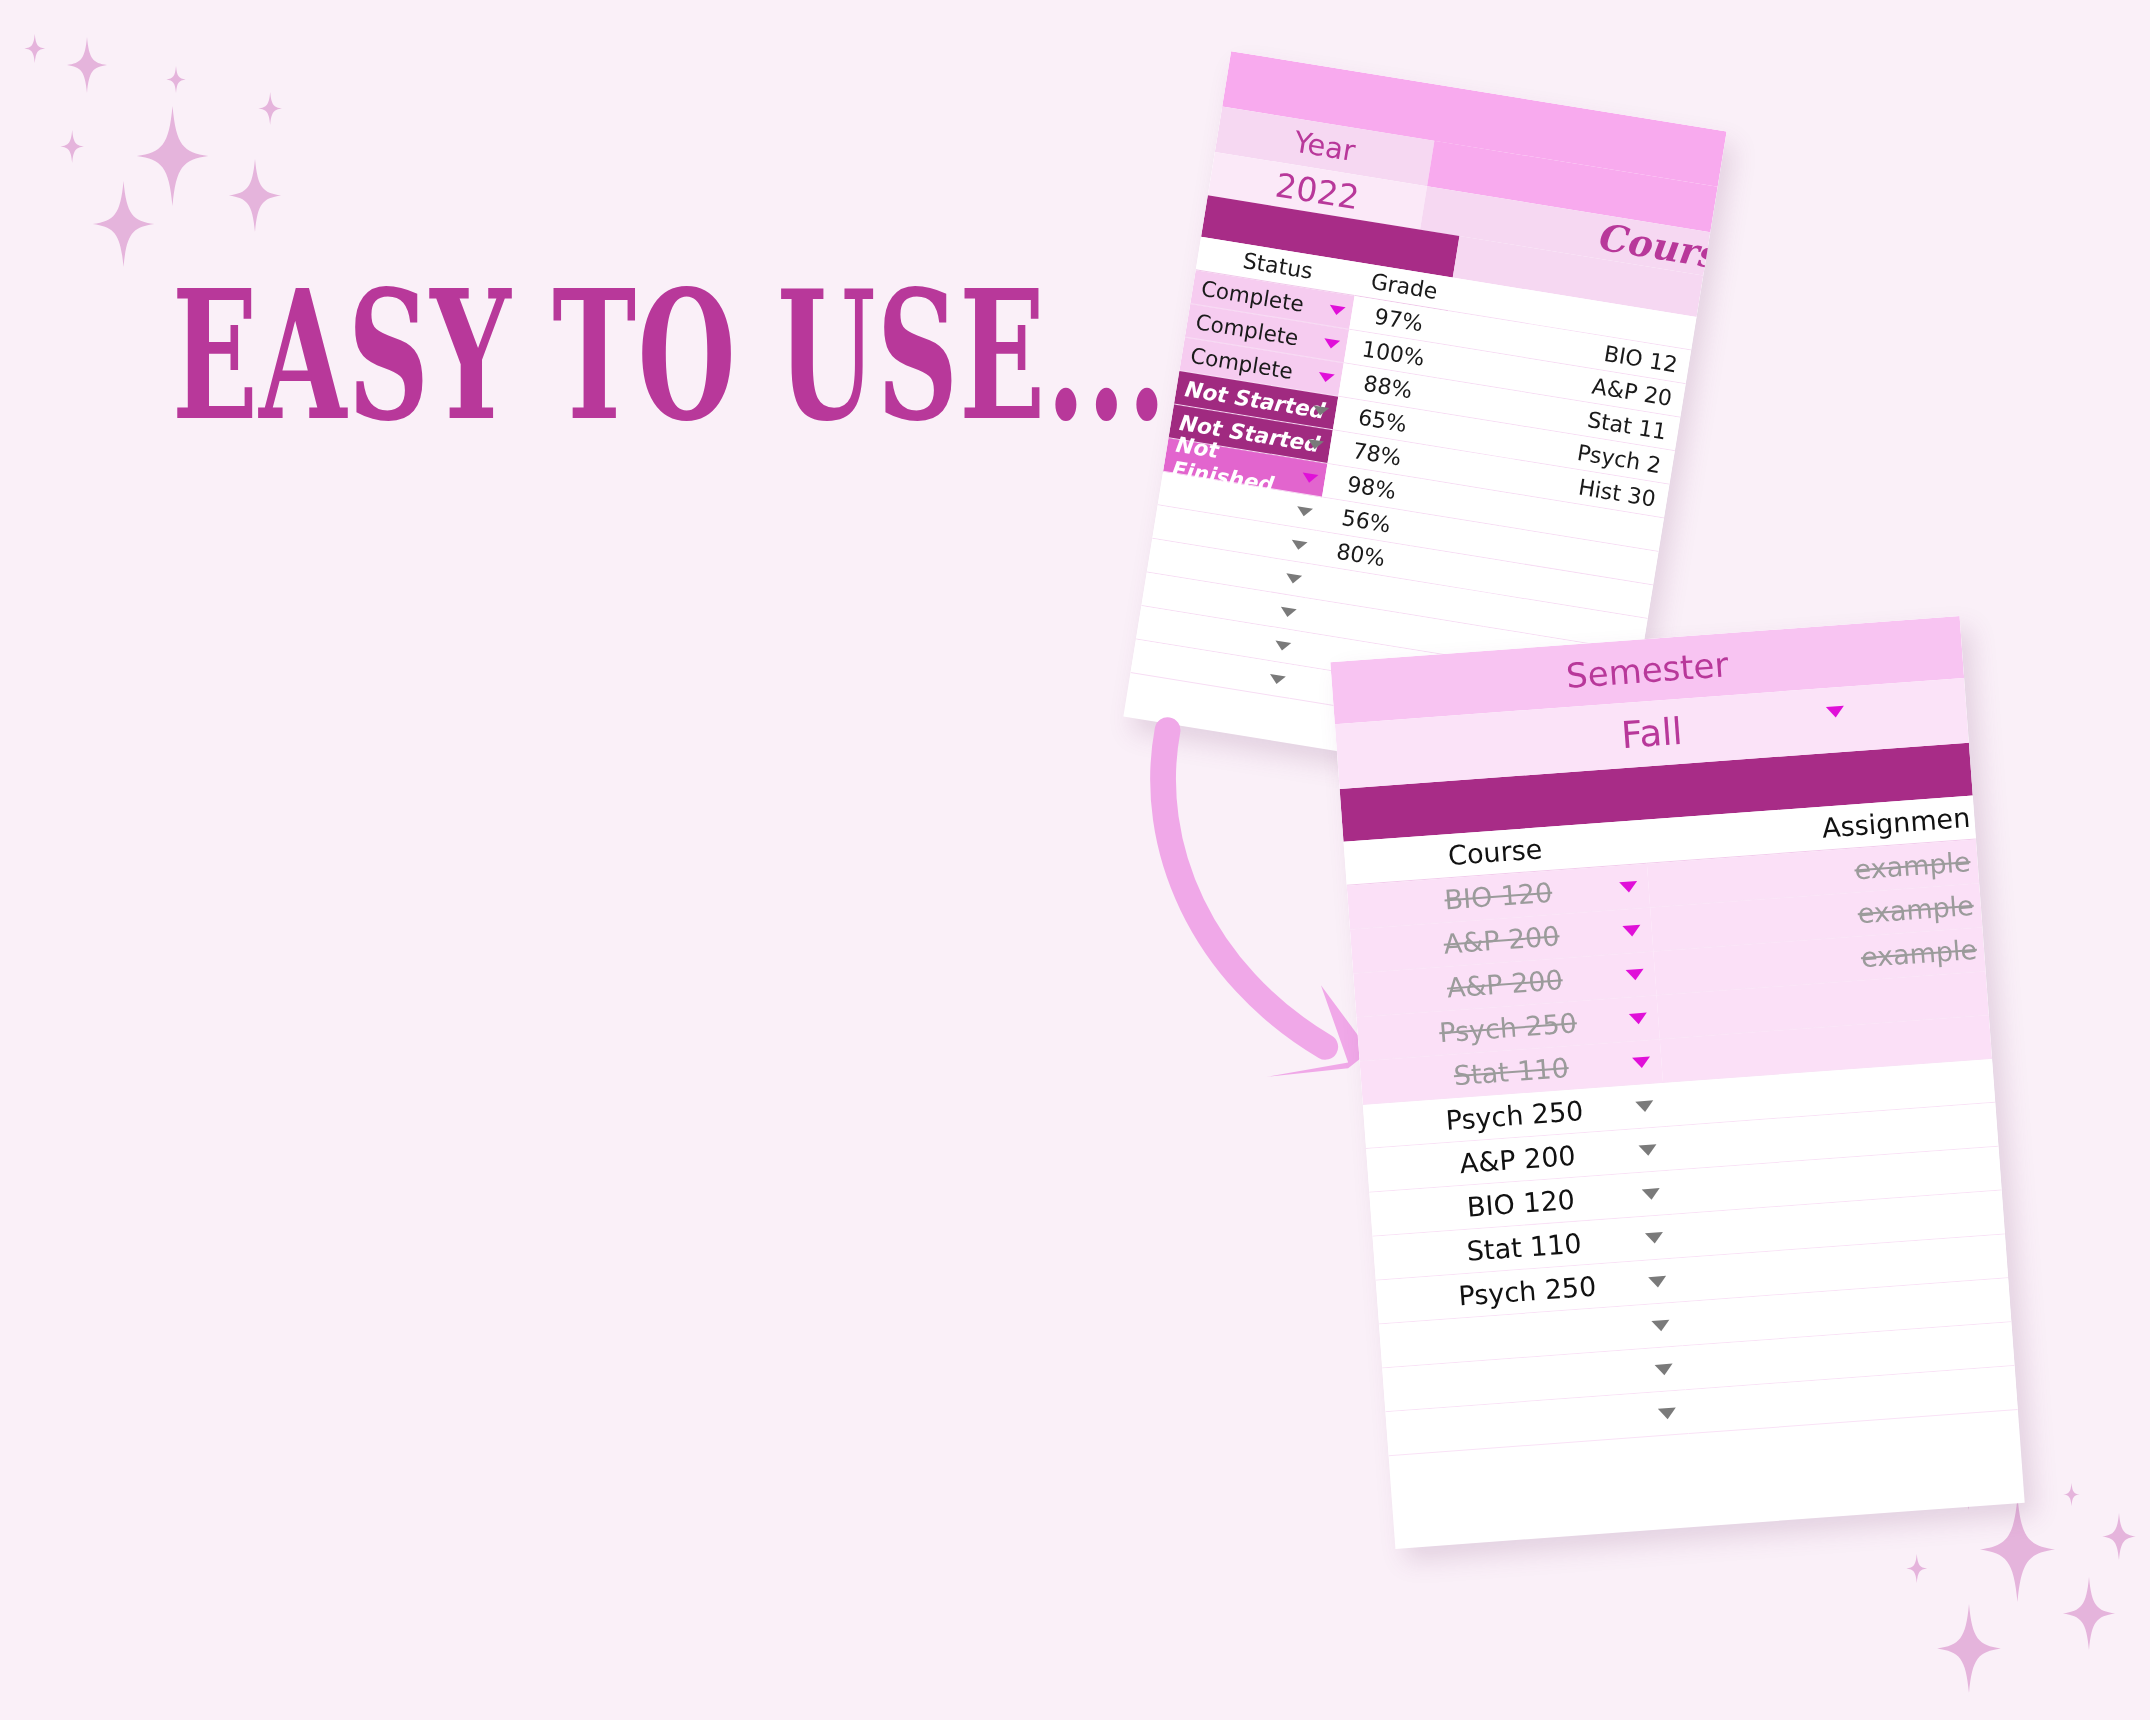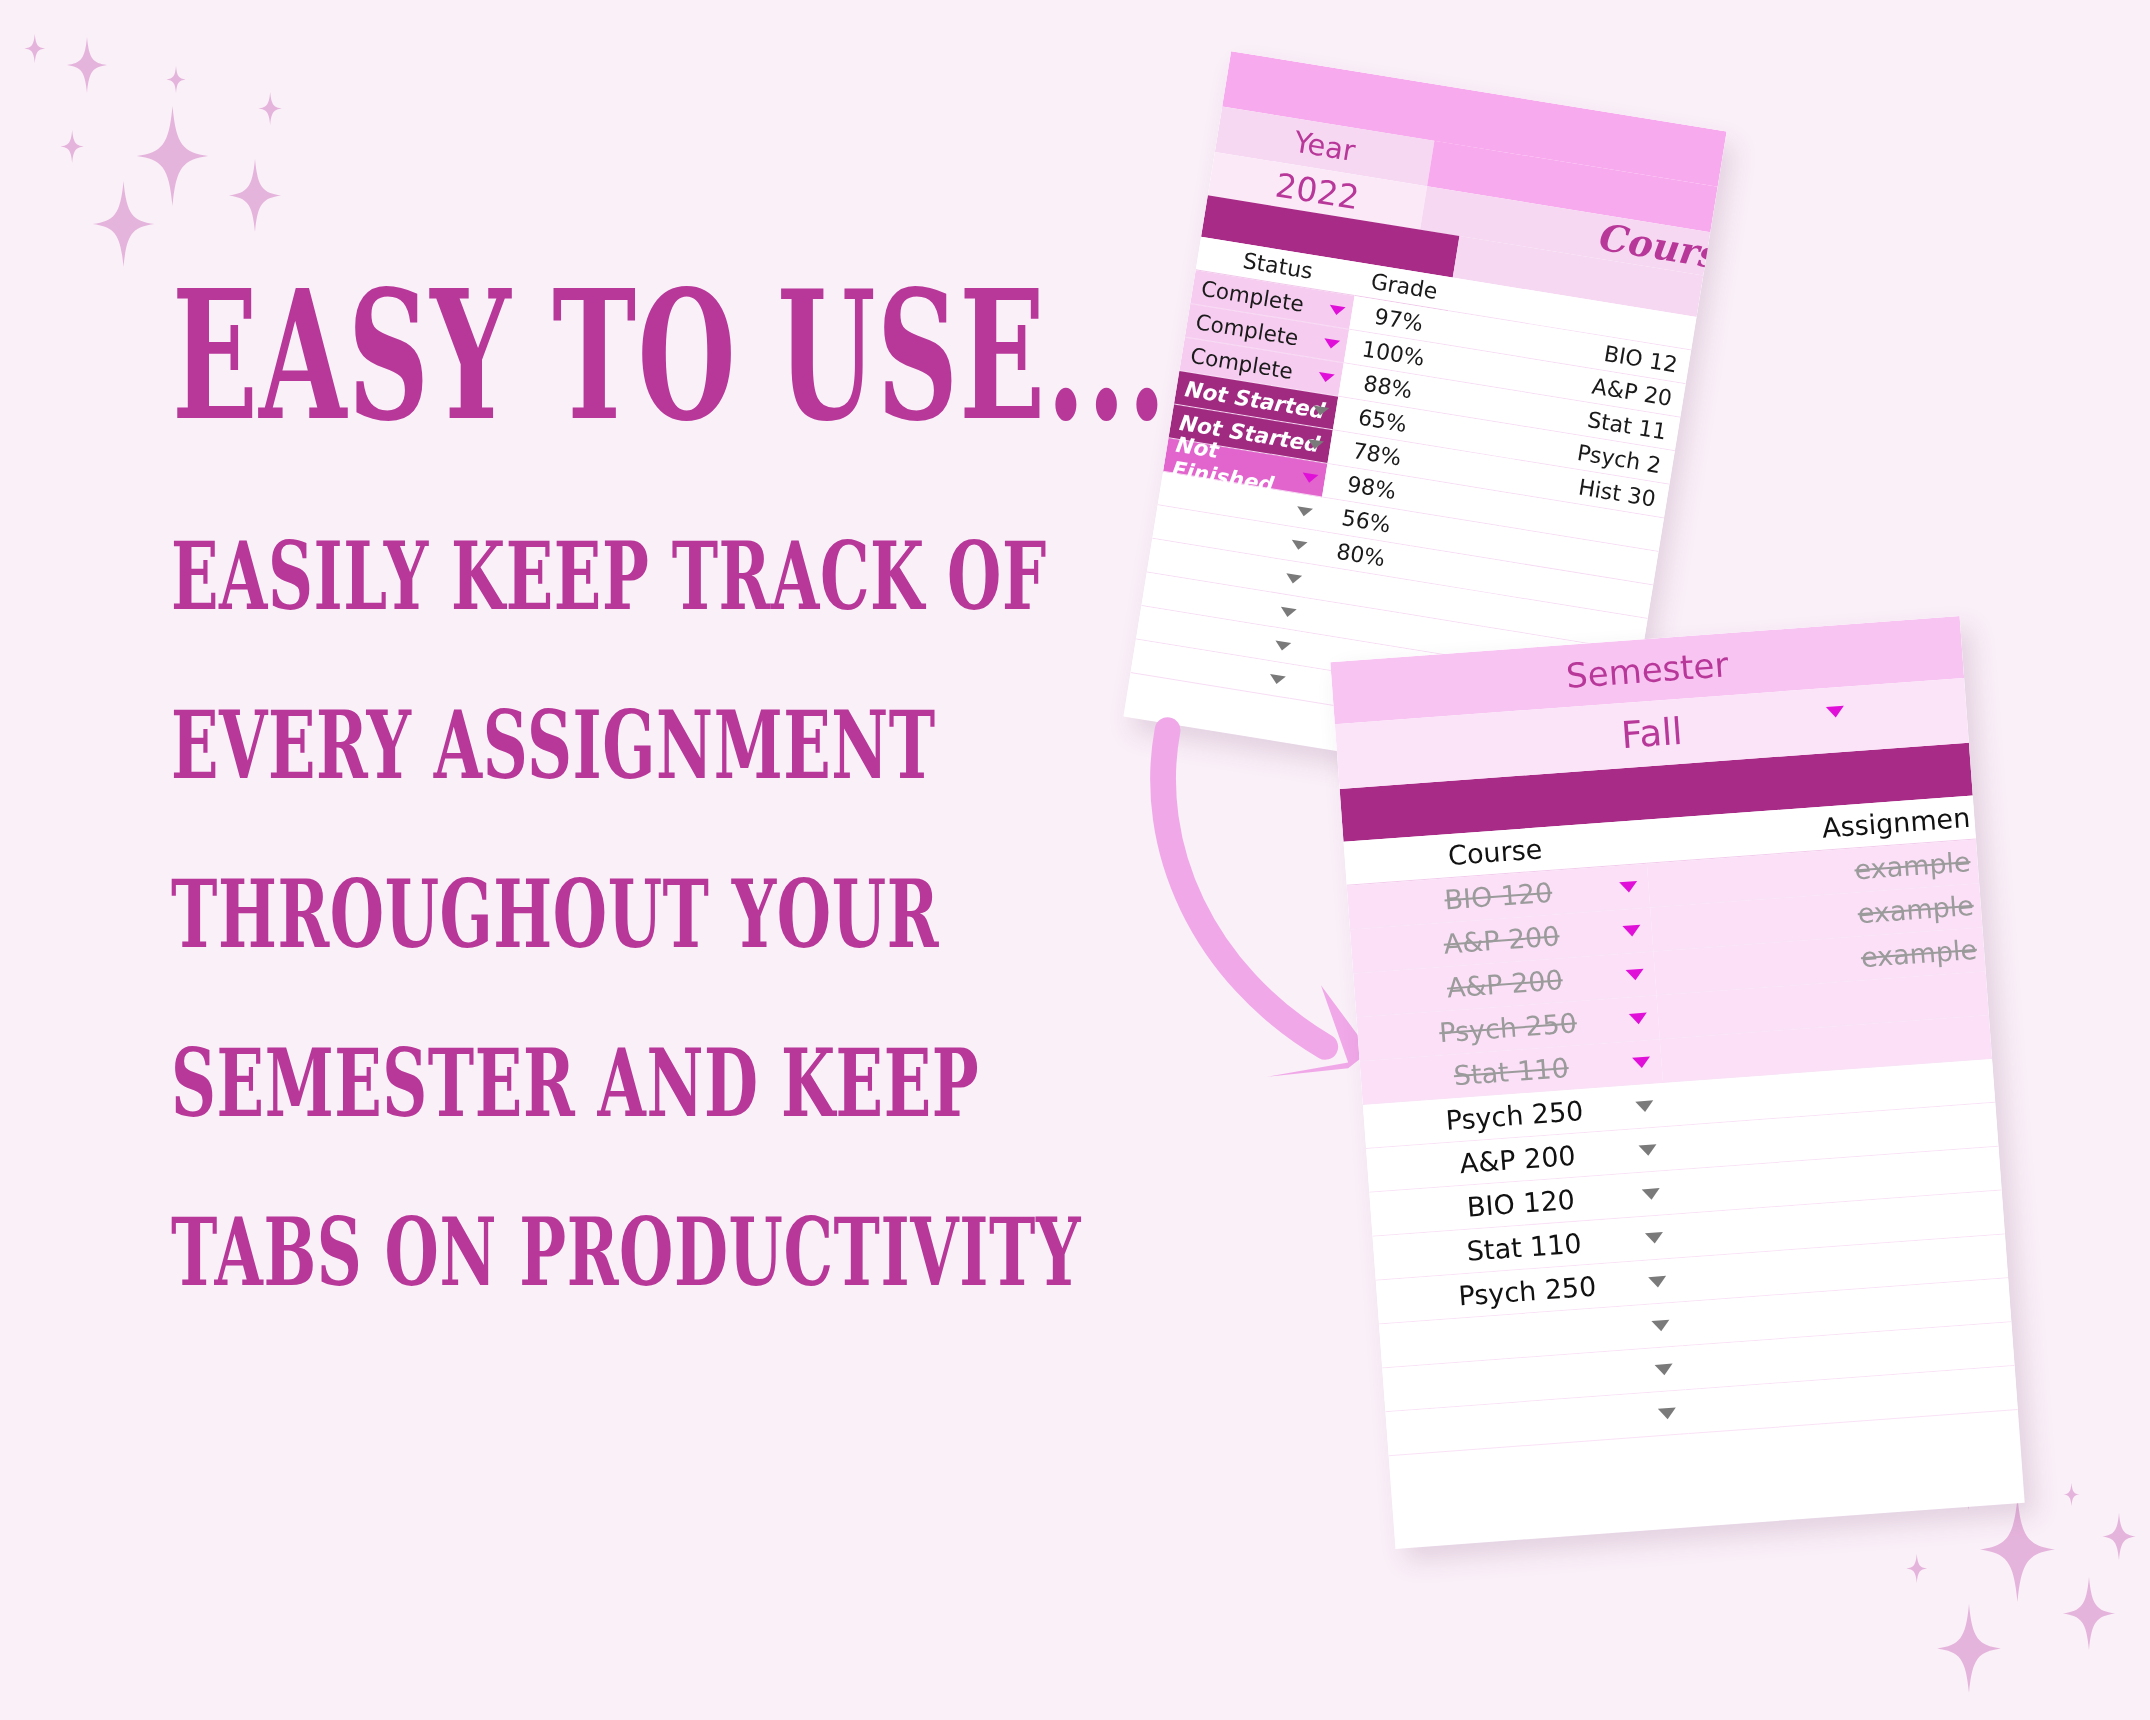--- a/index.html
+++ b/index.html
@@ -251,27 +251,20 @@
     </svg>
   </div>
 <div class="sparkle" style="left:1936px; top:1604px; width:66px;  height:89px;">
     <svg viewBox="0 0 40 56">
       <path d="M20 0 C22 22 26 26 40 28 C26 30 22 34 20 56 C18 34 14 30 0 28 C14 26 18 22 20 0Z" fill="#E5B4DC"></path>
     </svg>
   </div>
 
 <div class="copy">
   <div class="headline">EASY TO USE...</div>
-  <div class="body-lines">
-    <div class="body-line">EASILY KEEP TRACK OF</div>
-    <div class="body-line">EVERY ASSIGNMENT</div>
-    <div class="body-line">THROUGHOUT YOUR</div>
-    <div class="body-line">SEMESTER AND KEEP</div>
-    <div class="body-line">TABS ON PRODUCTIVITY</div>
-  </div>
 </div>
 
 <div class="card" id="card-year">
   <div class="c1-topband"></div>
 
   <div class="c1-row2">
     <div class="left">
         <span class="yr-label">Year</span>
       </div>
     <div class="right"></div>

